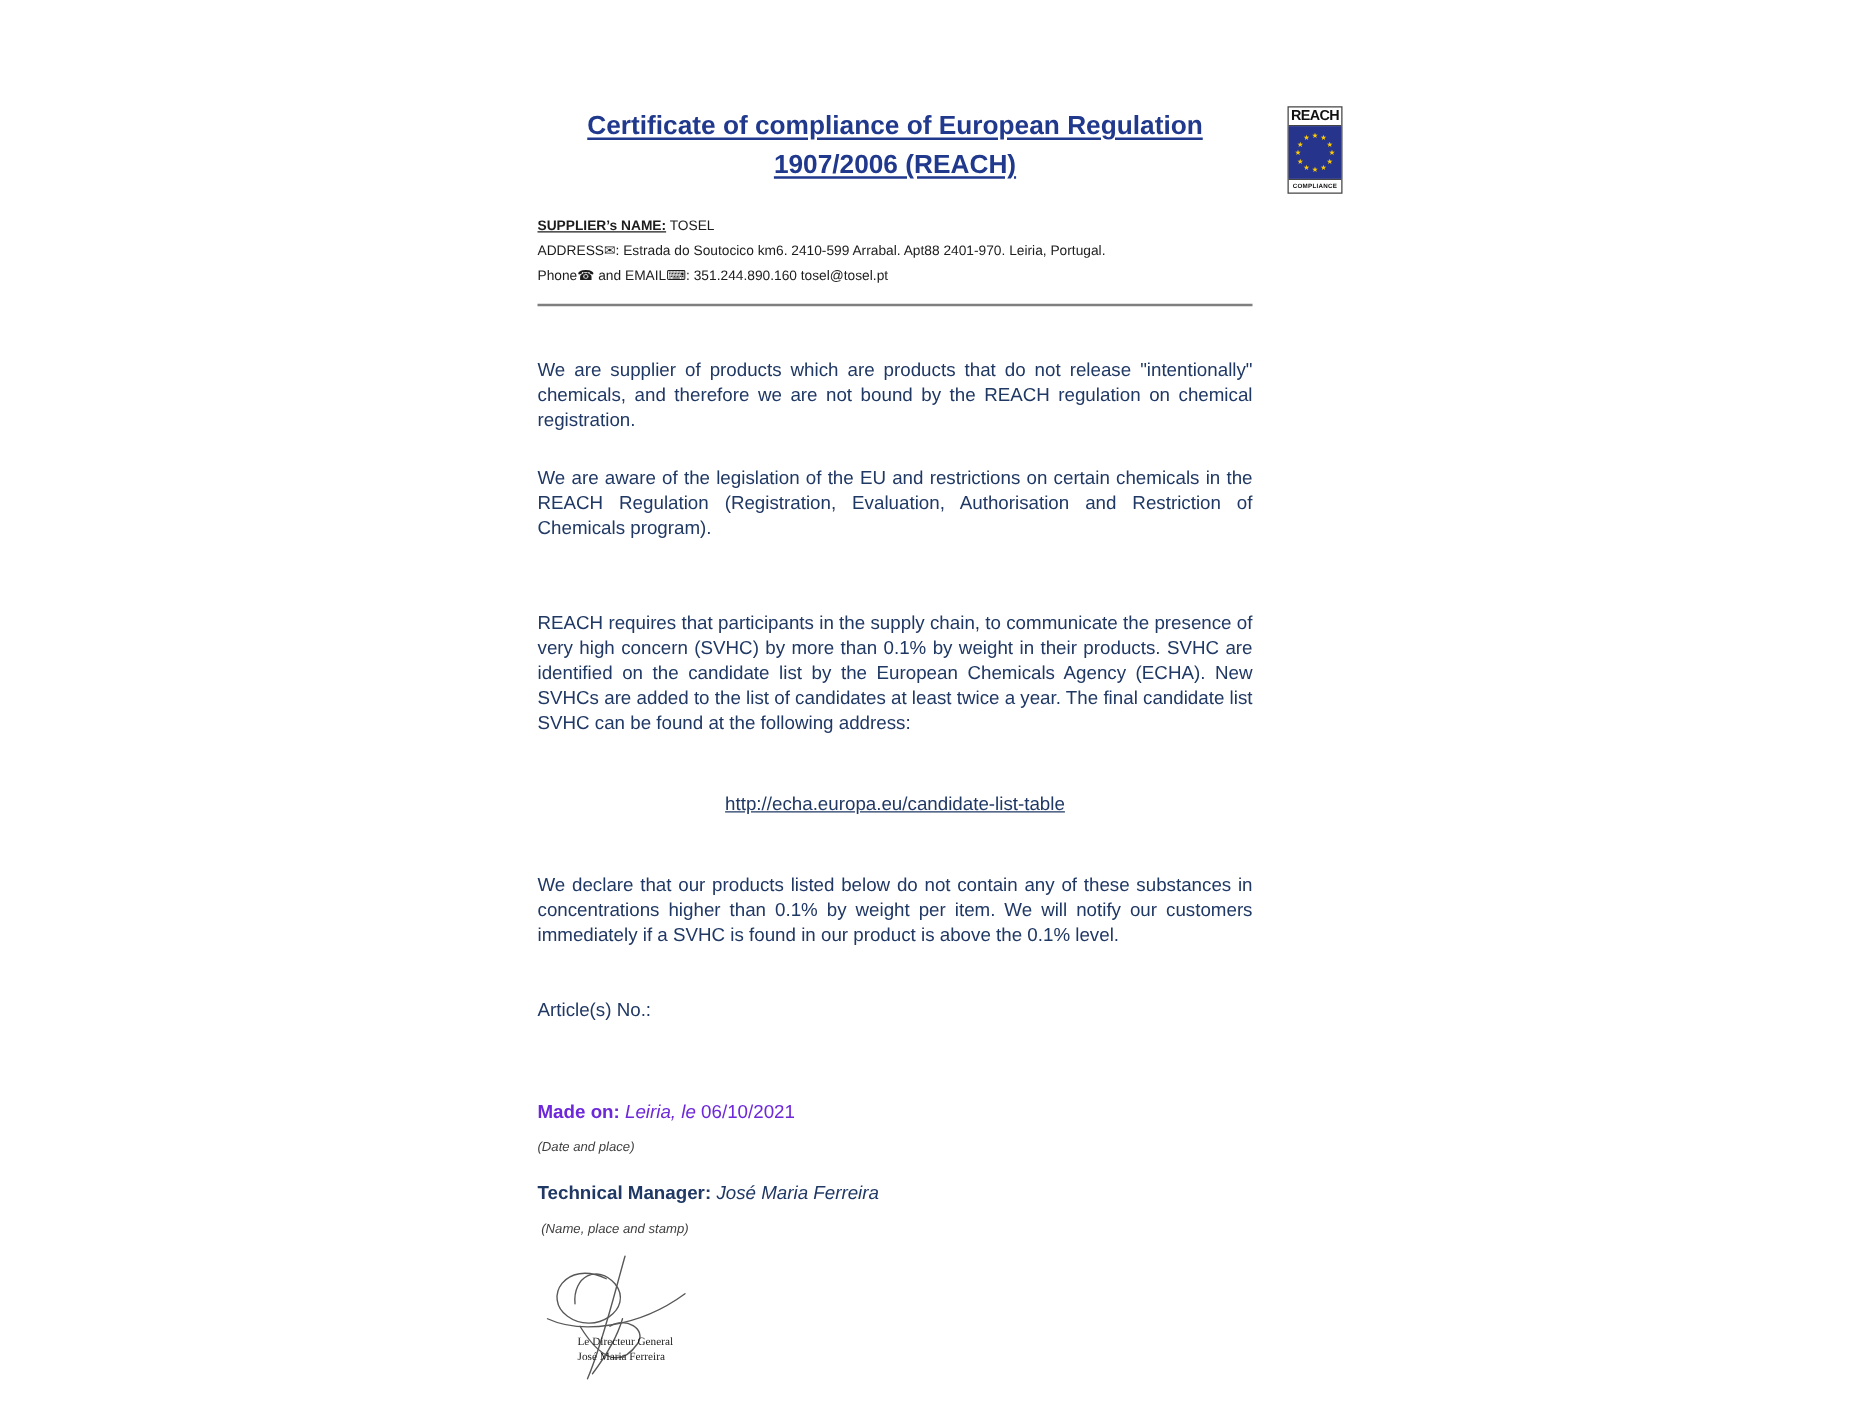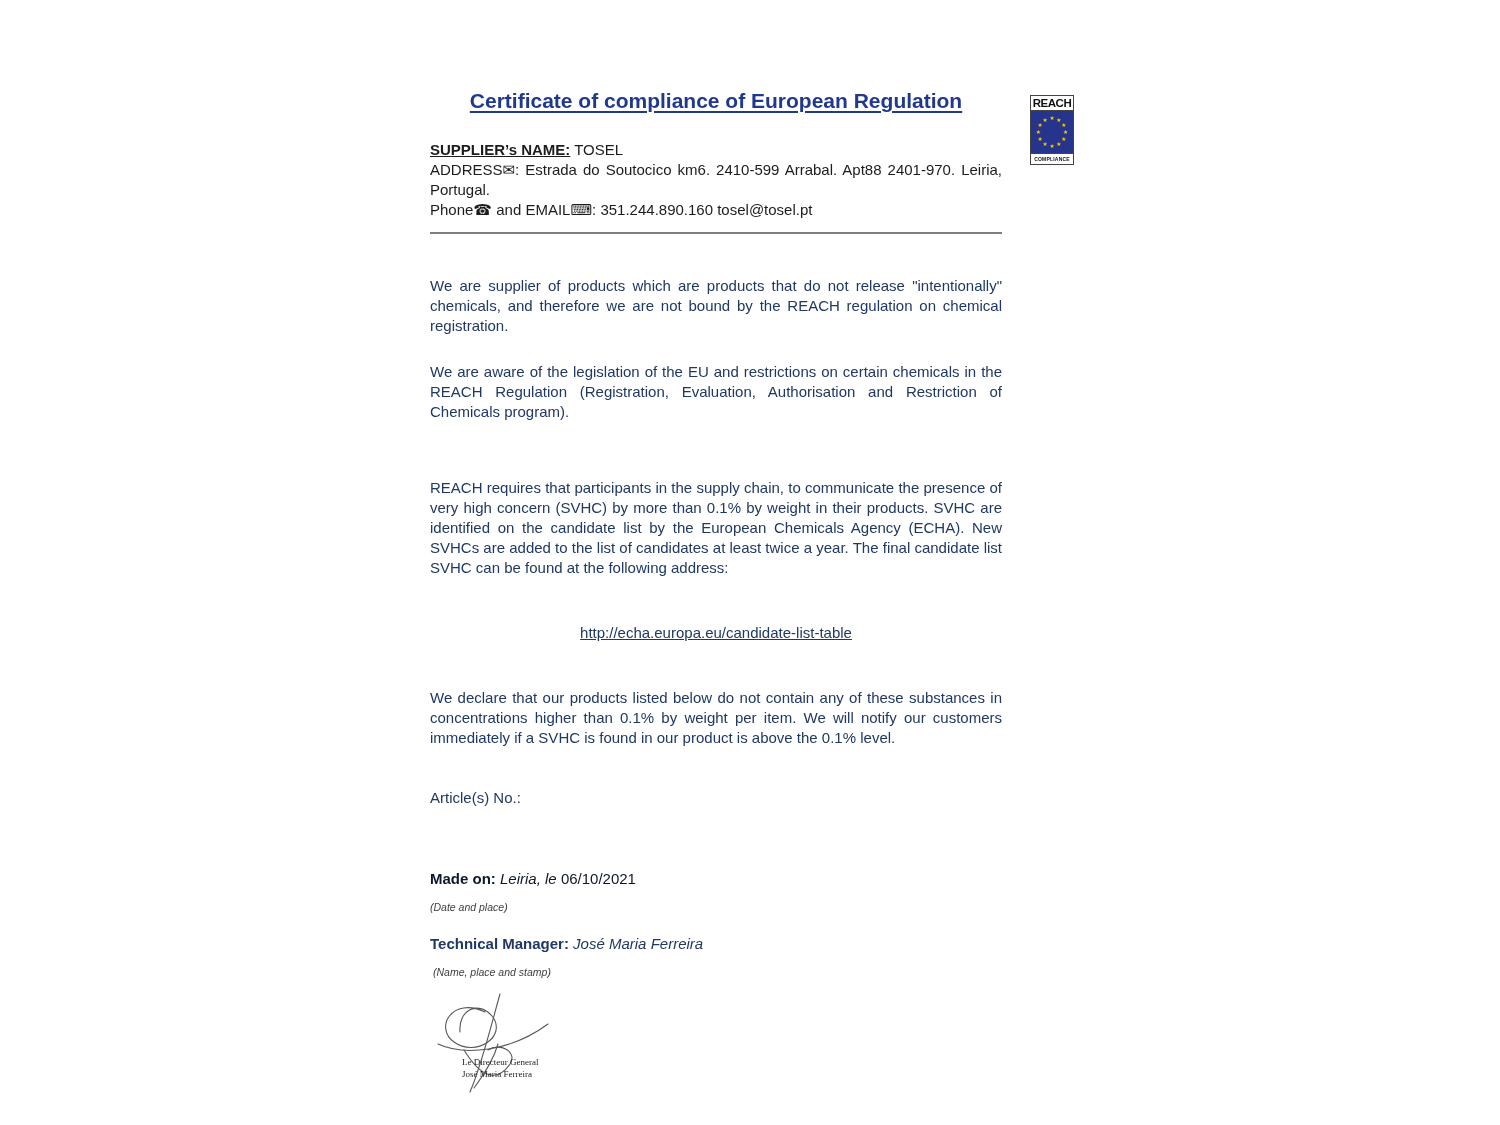--- a/index.html
+++ b/index.html
@@ -21,21 +21,21 @@
     font-weight:bold;
     line-height:31px;
   }
   .title .tline{
     text-decoration:underline;
     text-underline-offset:3px;
   }
   .supplier{
     margin-top:24px;
     color:#1c1c1c;
-    font-size:15px;
+    font-size:11px;
     line-height:20px;
     text-align:justify;
   }
   .supplier .lbl{font-weight:bold;text-decoration:underline;}
   .rule{
     margin-top:12px;
     height:2px;background:#7f7f7f;border:0;width:100%;
   }
   .para{
     color:#203864;
@@ -49,21 +49,21 @@
   .p3{margin-top:56px;}
   .linkrow{margin-top:46px;text-align:center;}
   .doclink{
     color:#203864;
     font-size:15px;
     text-decoration:underline;
     cursor:pointer;
   }
   .p4{margin-top:46px;}
   .article{margin-top:40px;text-align:left;}
-  .madeon{margin-top:62px;color:#0f172a;font-size:15px;}
+  .madeon{margin-top:62px;color:#6d28d9;font-size:15px;}
   .madeon .b{font-weight:bold;}
   .it{font-style:italic;}
   .hint{
     margin-top:14px;
     color:#404040;
     font-size:10.5px;
     font-style:italic;
   }
   .manager{margin-top:22px;color:#203864;font-size:15px;}
   .manager .b{font-weight:bold;}
@@ -76,21 +76,21 @@
   .sigtext{
     position:absolute;left:32px;top:26px;
     font-family:"Liberation Serif", serif;
     font-size:9px;color:#1c1c1c;line-height:12px;
     white-space:nowrap;
     margin-top:38px;
   }
   
   .reachlogo{
     position:absolute;
-    left:1030px;top:95px;
+    left:1030px;top:85px;
     width:44px;
     border:1px solid #444;
     background:#ffffff;
     box-sizing:border-box;
   }
   .reachlogo .rl-top{
     font-size:11.5px;font-weight:bold;color:#111;
     text-align:center;padding:1px 0;
     border-bottom:1px solid #444;
     letter-spacing:-0.5px;
@@ -129,20 +129,21 @@
         <text x="13.5" y="10.7">★</text>
       </g>
     </svg>
     <div class="rl-bottom">COMPLIANCE</div>
   </div>
 
   <div class="column">
 
     <div class="title">
       <div class="tline">Certificate of compliance of European Regulation</div>
+      <div class="tline">1907/2006 (REACH)</div>
     </div>
 
     <div class="supplier">
       <div>
         <span class="lbl">SUPPLIER’s NAME:</span><span> TOSEL</span>
       </div>
       <div>ADDRESS✉: Estrada do Soutocico km6. 2410-599 Arrabal. Apt88 2401-970. Leiria, Portugal.</div>
       <div>Phone☎ and EMAIL⌨: 351.244.890.160 tosel@tosel.pt</div>
     </div>
 

